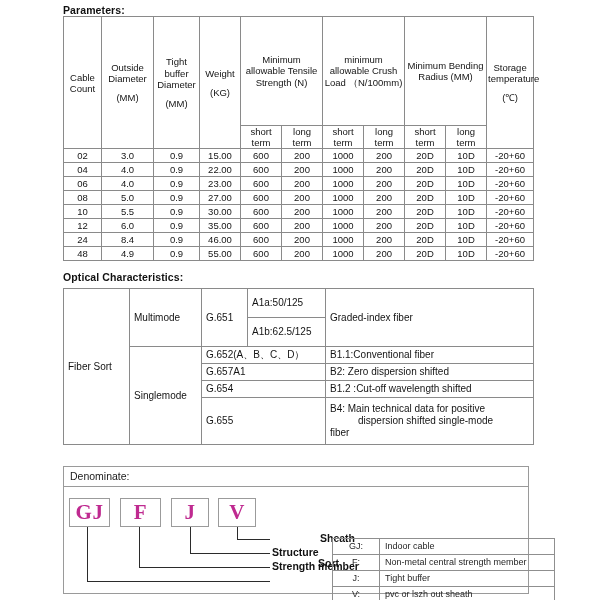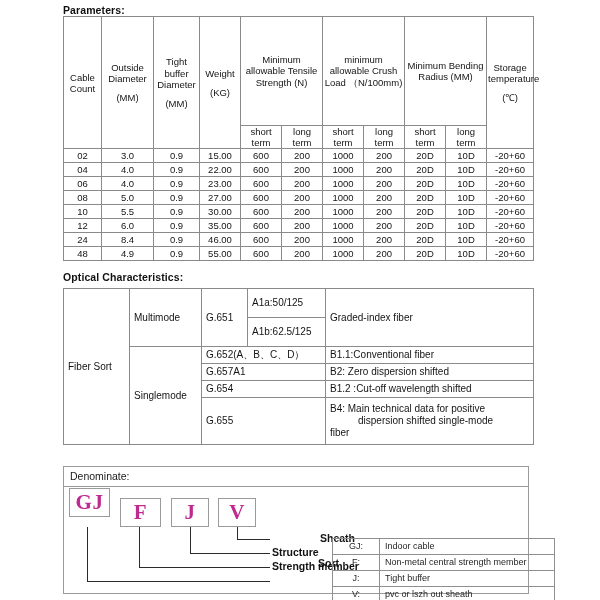--- a/index.html
+++ b/index.html
@@ -389,21 +389,21 @@
         </td>
       </tr>
     </tbody>
   </table>
 </div>
 
 <div class="denom-box"></div>
 <div class="denom-label">Denominate:</div>
 <div class="denom-label-rule"></div>
 
-<div class="letter-box" style="left:69px; top:488px; width:41px;">
+<div class="letter-box" style="left:69px; top:498px; width:41px;">
   <span>GJ</span>
 </div>
 <div class="letter-box" style="left:120px; top:498px; width:41px;">
   <span>F</span>
 </div>
 <div class="letter-box" style="left:171px; top:498px; width:38px;">
   <span>J</span>
 </div>
 <div class="letter-box" style="left:218px; top:498px; width:38px;">
   <span>V</span>

